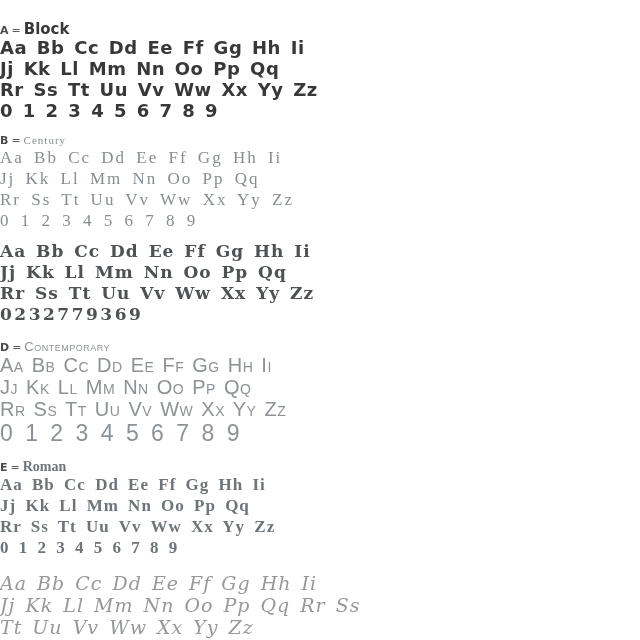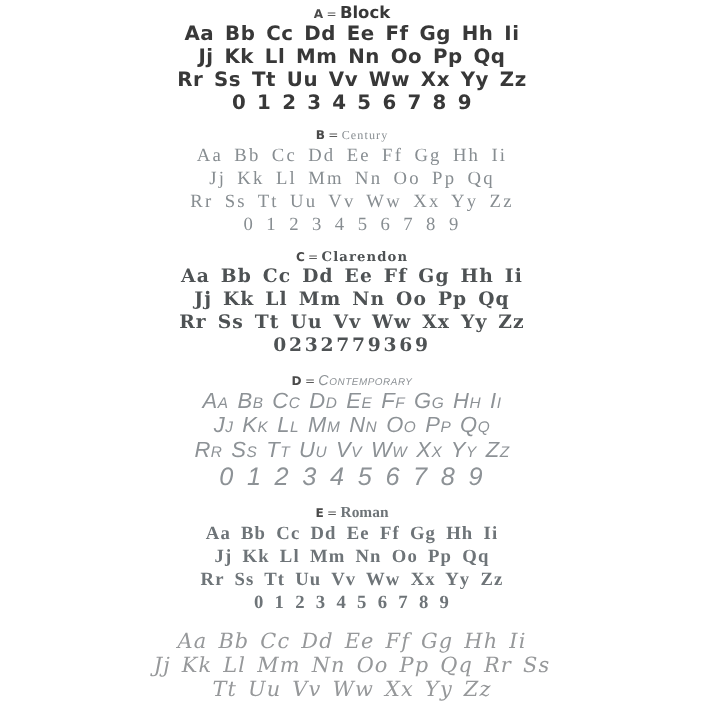--- a/index.html
+++ b/index.html
@@ -1,19 +1,19 @@
 <!DOCTYPE html>
 <html><head>
 <meta charset="utf-8">
 <style>
   html,body{margin:0;padding:0;background:#ffffff;}
   body{width:640px;height:640px;overflow:hidden;}
   .sheet{
     width:640px;height:640px;box-sizing:border-box;
-    padding-top:3px;text-align:center;background:#ffffff;
+    padding-top:20px;text-align:left;background:#ffffff;
     font-family:"Liberation Sans",sans-serif;
   }
   .sec{margin:0 auto;}
   .sec-a{margin-bottom:9px;}
   .sec-b{margin-bottom:10px;}
   .sec-c{margin-bottom:12px;}
   .sec-d{margin-bottom:11px;}
   .sec-e{margin-bottom:14px;}
 
   .hdr{height:17px;line-height:17px;}
@@ -34,21 +34,21 @@
 
   .f-century{font-family:"Liberation Serif",serif;font-weight:400;}
   .row.f-century{font-size:17px;letter-spacing:2px;word-spacing:4px;}
   .hn.f-century{font-size:11px;letter-spacing:1px;}
 
   .f-clarendon{font-family:"DejaVu Serif",serif;font-weight:700;}
   .row.f-clarendon{font-size:17px;letter-spacing:1px;word-spacing:3px;}
   .hn.f-clarendon{font-size:12px;letter-spacing:1px;}
   .nums.f-clarendon{letter-spacing:2.5px;}
 
-  .f-contemporary{font-family:"Liberation Sans",sans-serif;font-variant:small-caps;font-weight:400;font-style:italic;}
+  .f-contemporary{font-family:"Liberation Sans",sans-serif;font-variant:small-caps;font-weight:400;}
   .row.f-contemporary{font-size:20px;letter-spacing:.5px;word-spacing:2px;}
   .hn.f-contemporary{font-size:13px;letter-spacing:.5px;}
   .nums.f-contemporary{font-size:23px;letter-spacing:2px;}
 
   .f-roman{font-family:"Liberation Serif",serif;font-weight:700;}
   .row.f-roman{font-size:17px;letter-spacing:1px;word-spacing:4px;}
   .hn.f-roman{font-size:14px;}
 
   .f-victorian{font-family:"DejaVu Serif",serif;font-style:italic;font-weight:400;}
   .row.f-victorian{font-size:19px;letter-spacing:1px;word-spacing:3px;}
@@ -73,23 +73,20 @@
     <div class="hdr">
       <span class="hl">B</span><span class="he">=</span><span class="hn f-century">Century</span>
     </div>
     <div class="row f-century">Aa Bb Cc Dd Ee Ff Gg Hh Ii</div>
     <div class="row f-century">Jj Kk Ll Mm Nn Oo Pp Qq</div>
     <div class="row f-century">Rr Ss Tt Uu Vv Ww Xx Yy Zz</div>
     <div class="row nums f-century">0 1 2 3 4 5 6 7 8 9</div>
   </section>
 
   <section class="sec sec-c" style="color: rgb(78, 82, 84);">
-    <div class="hdr">
-      <span class="hl">C</span><span class="he">=</span><span class="hn f-clarendon">Clarendon</span>
-    </div>
     <div class="row f-clarendon">Aa Bb Cc Dd Ee Ff Gg Hh Ii</div>
     <div class="row f-clarendon">Jj Kk Ll Mm Nn Oo Pp Qq</div>
     <div class="row f-clarendon">Rr Ss Tt Uu Vv Ww Xx Yy Zz</div>
     <div class="row nums f-clarendon">0232779369</div>
   </section>
 
   <section class="sec sec-d" style="color: rgb(141, 146, 150);">
     <div class="hdr">
       <span class="hl">D</span><span class="he">=</span><span class="hn f-contemporary">Contemporary</span>
     </div>

